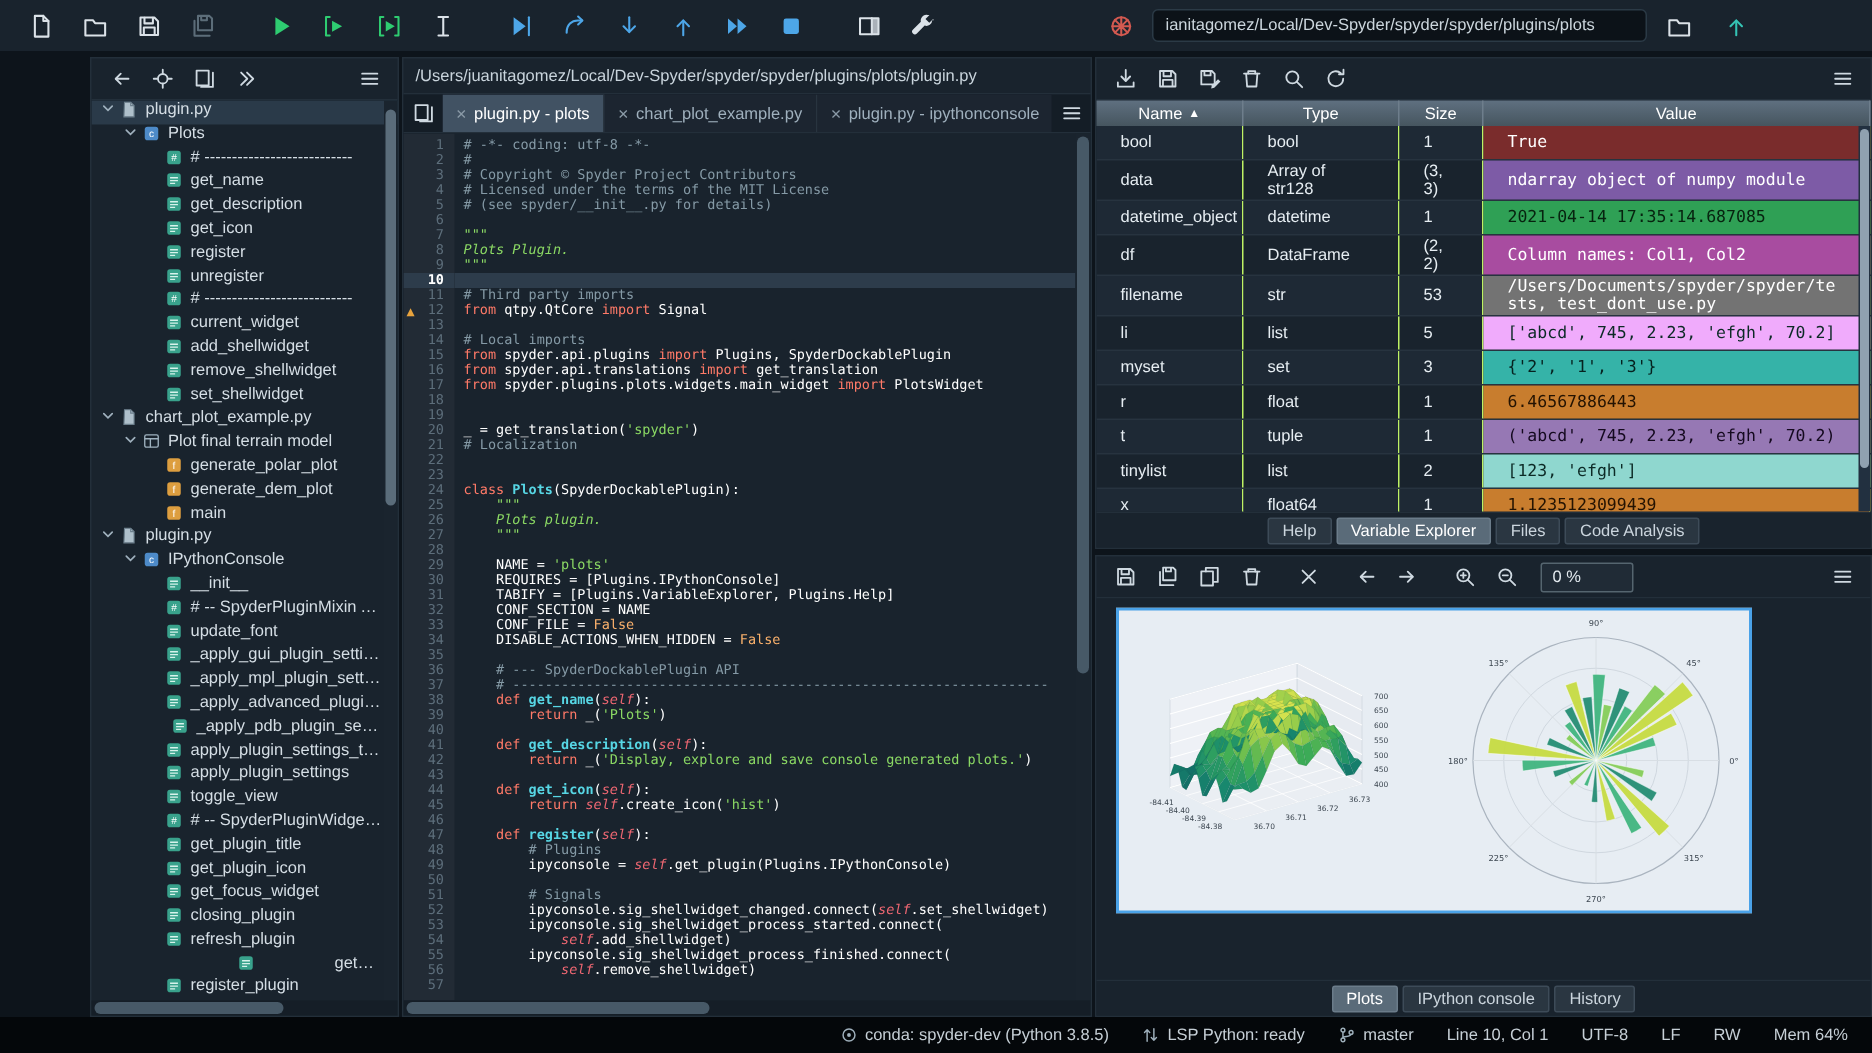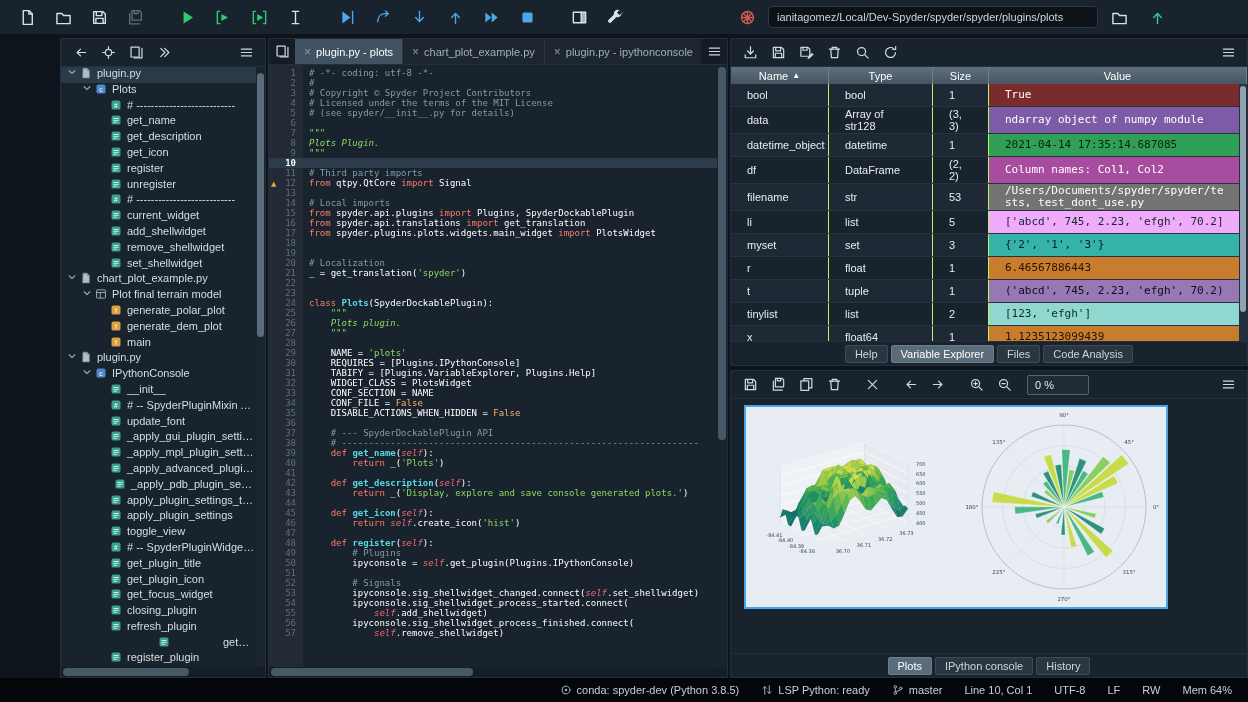--- a/index.html
+++ b/index.html
@@ -671,20 +671,21 @@
             </span>
             <span class="tlab">register_plugin</span>
           </div>
         </div>
       <div class="hscroll">
           <div class="thumb" style="width:62%"></div>
         </div>
     </div>
 
     <div class="panel editor-panel">
+      <div class="ed-path">/Users/juanitagomez/Local/Dev-Spyder/spyder/spyder/plugins/plots/plugin.py</div>
       <div class="ed-tabs">
         <div class="pbtn">
             <svg class="ic" viewBox="0 0 16 16" fill="none" stroke="currentColor" stroke-width="1.3" stroke-linecap="round" stroke-linejoin="round">
               <rect x="2.2" y="2.2" width="8.6" height="10.6"></rect>
               <path d="M5.4 13.8h8.4V3.6"></path>
             </svg>
           </div>
         <div class="etabs" id="editor-tabs">
             <div class="etab active">
               <span class="tclose">×</span>
@@ -778,33 +779,32 @@
             <div class="cl cur"></div>
             <div class="cl"><span class="tok-com"># Third party imports</span></div>
             <div class="cl"><span class="tok-kw">from</span> qtpy.QtCore <span class="tok-kw">import</span> Signal</div>
             <div class="cl"></div>
             <div class="cl"><span class="tok-com"># Local imports</span></div>
             <div class="cl"><span class="tok-kw">from</span> spyder.api.plugins <span class="tok-kw">import</span> Plugins, SpyderDockablePlugin</div>
             <div class="cl"><span class="tok-kw">from</span> spyder.api.translations <span class="tok-kw">import</span> get_translation</div>
             <div class="cl"><span class="tok-kw">from</span> spyder.plugins.plots.widgets.main_widget <span class="tok-kw">import</span> PlotsWidget</div>
             <div class="cl"></div>
             <div class="cl"></div>
+            <div class="cl">_ = get_translation(<span class="tok-str">'spyder'</span>)</div>
             <div class="cl"><span class="tok-com"># Localization</span></div>
-            <div class="cl">_ = get_translation(<span class="tok-str">'spyder'</span>)</div>
             <div class="cl"></div>
             <div class="cl"></div>
             <div class="cl"><span class="tok-kw">class</span> <span class="tok-def">Plots</span>(SpyderDockablePlugin):</div>
             <div class="cl"><span class="tok-doc">    """</span></div>
             <div class="cl"><span class="tok-doc">    Plots plugin.</span></div>
             <div class="cl"><span class="tok-doc">    """</span></div>
             <div class="cl"></div>
             <div class="cl">    NAME = <span class="tok-str">'plots'</span></div>
             <div class="cl">    REQUIRES = [Plugins.IPythonConsole]</div>
             <div class="cl">    TABIFY = [Plugins.VariableExplorer, Plugins.Help]</div>
-            <div class="cl">    WIDGET_CLASS = PlotsWidget</div>
             <div class="cl">    CONF_SECTION = NAME</div>
             <div class="cl">    CONF_FILE = <span class="tok-bi">False</span></div>
             <div class="cl">    DISABLE_ACTIONS_WHEN_HIDDEN = <span class="tok-bi">False</span></div>
             <div class="cl"></div>
             <div class="cl"><span class="tok-com">    # --- SpyderDockablePlugin API</span></div>
             <div class="cl"><span class="tok-com">    # ------------------------------------------------------------------</span></div>
             <div class="cl">    <span class="tok-kw">def</span> <span class="tok-def">get_name</span>(<span class="tok-self">self</span>):</div>
             <div class="cl">        <span class="tok-kw">return</span> _(<span class="tok-str">'Plots'</span>)</div>
             <div class="cl"></div>
             <div class="cl">    <span class="tok-kw">def</span> <span class="tok-def">get_description</span>(<span class="tok-self">self</span>):</div>

